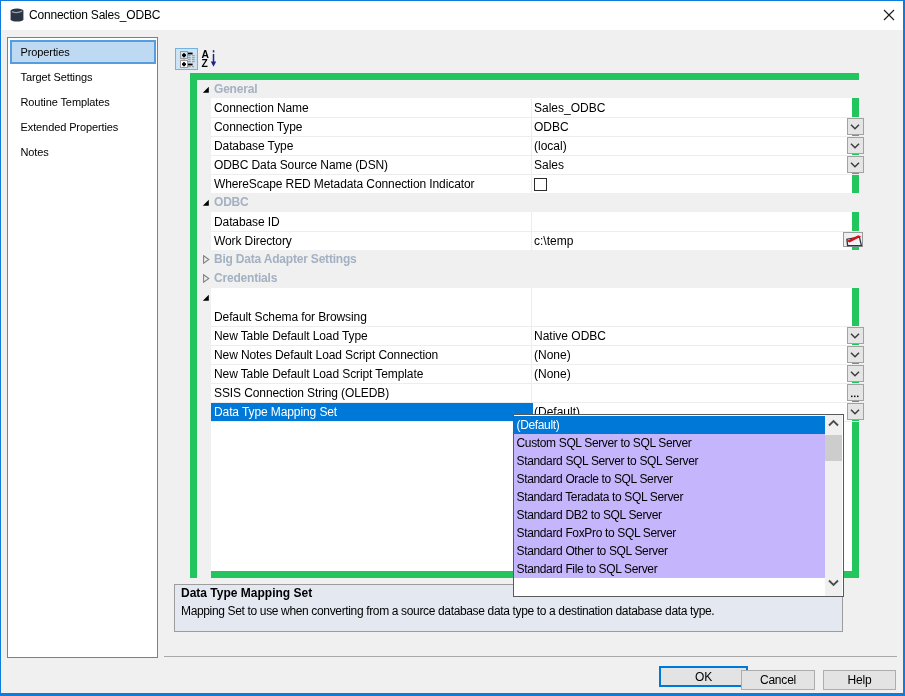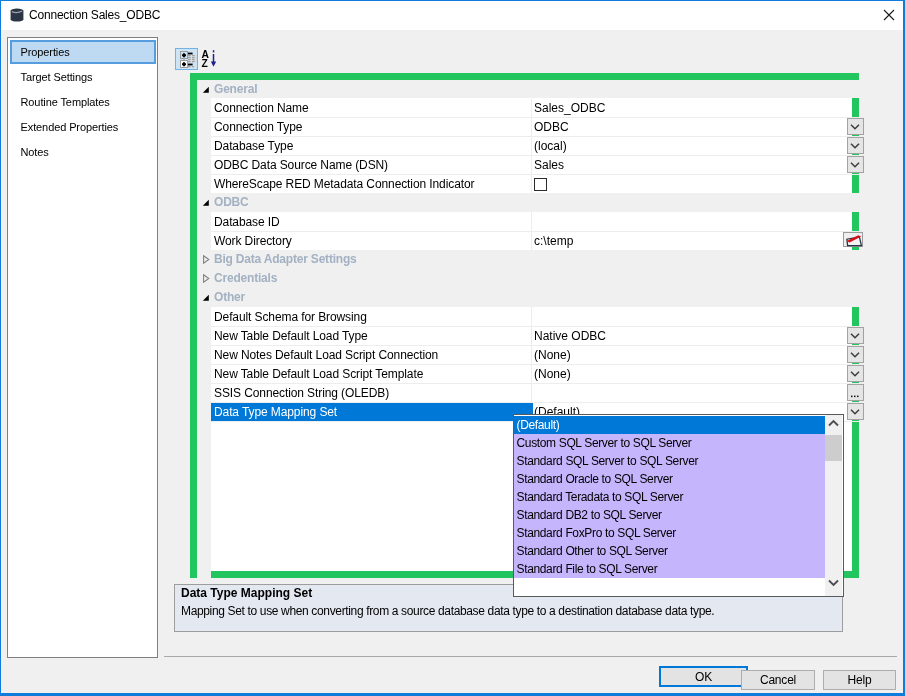--- a/index.html
+++ b/index.html
@@ -130,23 +130,20 @@
       </div>
 <svg class="abs" style="left:5px;top:175px" width="8" height="9" viewBox="0 0 8 9">
         <path d="M1.6 0.8 L6.8 4.5 L1.6 8.2 Z" fill="none" stroke="#7f7f7f" stroke-width="1.05"></path>
       </svg>
 <div class="abs cat" style="top:189px;height:19px">
         <span>Credentials</span>
       </div>
 <svg class="abs" style="left:5px;top:194px" width="8" height="9" viewBox="0 0 8 9">
         <path d="M1.6 0.8 L6.8 4.5 L1.6 8.2 Z" fill="none" stroke="#7f7f7f" stroke-width="1.05"></path>
       </svg>
-<div class="abs cat" style="top:208px;height:19px">
-        <span>Other</span>
-      </div>
 <svg class="abs" style="left:5px;top:214px" width="8" height="8" viewBox="0 0 8 8">
         <path d="M6.8 0.8 V6.8 H0.8 Z" fill="#000"></path>
       </svg>
 <div class="abs lab" style="top:230px">Default Schema for Browsing</div>
 <div class="abs rowsep" style="top:246px"></div>
 <div class="abs lab" style="top:249px">New Table Default Load Type</div>
 <div class="abs val" style="top:249px">Native ODBC</div>
 <div class="abs rowsep" style="top:265px"></div>
 <div class="abs cbtn" style="top:247px"></div>
 <svg class="abs" style="left:653px;top:253px" width="10" height="7" viewBox="0 0 10 7">

